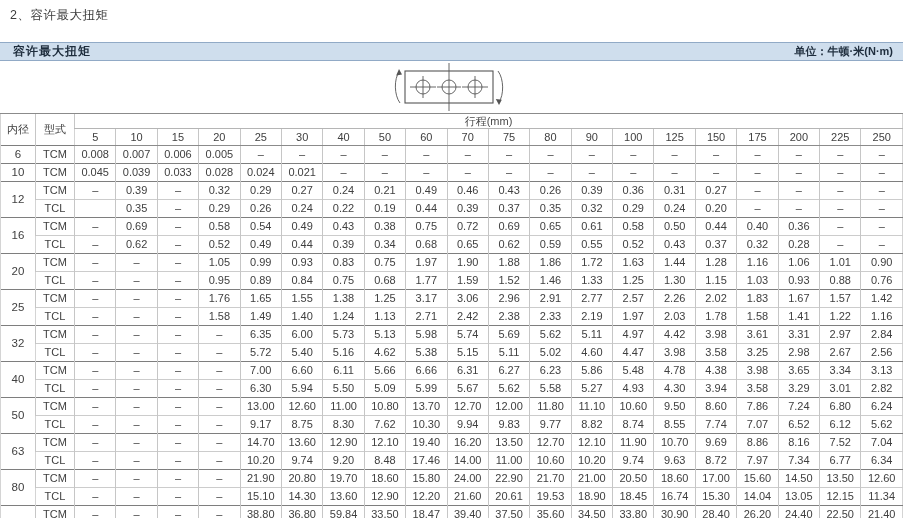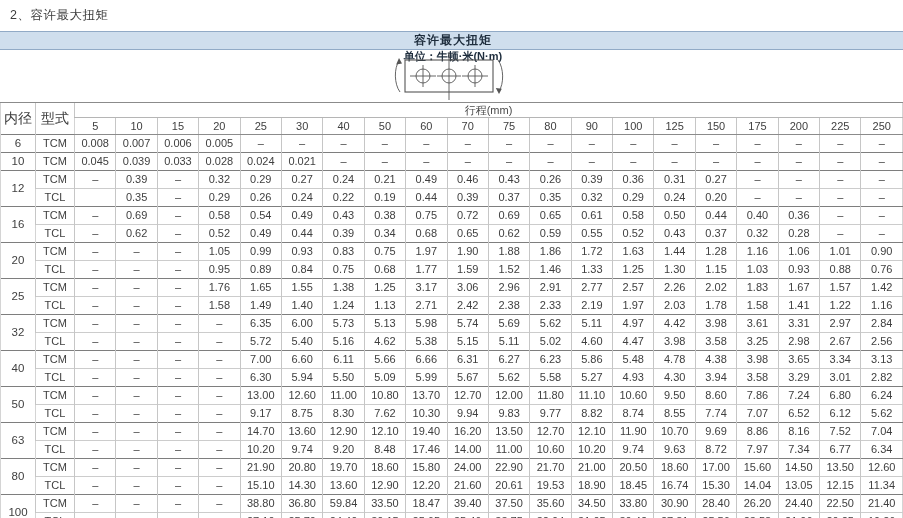--- a/index.html
+++ b/index.html
@@ -7,30 +7,29 @@
   .page{width:903px;height:416px;position:relative;}
 
   .page-title{
     padding:7px 0 0 10px;
     font-size:12.5px;
     color:#3c3c3c;
     letter-spacing:0.5px;
   }
 
   .banner{
-    margin-top:7px;
+    margin-top:18px;
     height:17px;
     background:#cfdeed;
     border-top:1px solid #91aac6;
     border-bottom:1px solid #91aac6;
     display:flex;
     justify-content:space-between;
     align-items:center;
     padding:0 10px 0 13px;
-    flex-direction:column;
   }
   .banner-title{font-weight:bold;font-size:12px;color:#1e2d3d;letter-spacing:1px;}
   .banner-unit{font-weight:bold;font-size:11px;color:#1e2d3d;}
 
   .diagram-wrap{
     height:52px;
     display:flex;
     justify-content:center;
     align-items:center;
   }
@@ -50,21 +49,21 @@
     text-align:center;
     font-weight:normal;
     white-space:nowrap;
     overflow:hidden;
     border-left:1px solid #c6c6c6;
   }
   th:first-child,td:first-child{border-left:1px solid #d4d4d4;}
   table.torque{border-right:1px solid #d4d4d4;}
 
   thead tr.hrow-1 th{border-top:1px solid #8b8b8b;}
-  th.head-span{height:28px;line-height:31px;font-size:14px;}
+  th.head-span{height:28px;line-height:31px;font-size:11px;}
   th.stroke-label{height:13px;line-height:14px;border-bottom:1px solid #b5b5b5;font-size:11px;color:#4a4a4a;}
   tr.hrow-2 th{height:16px;line-height:16px;border-bottom:1px solid #8b8b8b;}
 
   tbody tr{border-top:1px solid #cccccc;}
   tbody tr.group-start{border-top:1px solid #7e7e7e;}
   tbody tr:last-child{border-bottom:1px solid #7e7e7e;}
   tbody td{height:17px;line-height:17px;}
   td.bore-cell{font-size:11.5px;}
 
   svg .ln{stroke:#555;fill:none;stroke-width:1.1;}

